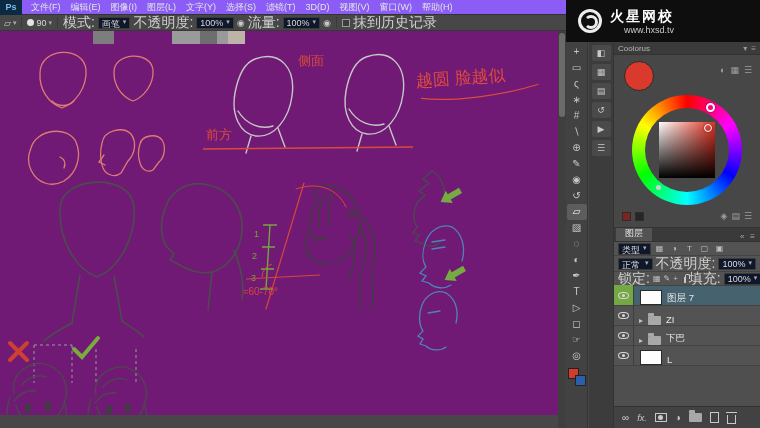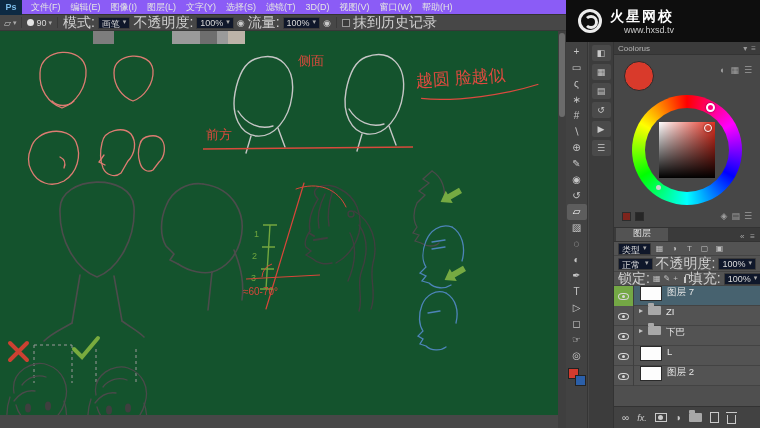--- a/index.html
+++ b/index.html
@@ -16,21 +16,21 @@
   .optionsbar{position:absolute;top:15px;left:0;width:566px;height:16px;background:#474747;border-bottom:1px solid #383838;display:flex;align-items:center;gap:3px;padding:0 4px;font-size:9px;color:#d8d8d8}
   .sep{width:1px;height:11px;background:#3a3a3a;margin:0 2px}
   .opt-group{display:flex;align-items:center;gap:2px}
   .dropdown{display:flex;align-items:flex-start;gap:3px;background:#0f172a;border:1px solid #3a3a3a;height:12px;padding:0 3px;border-radius:1px}
   .caret{font-size:7px;color:#aaa}
   .brush-dot{width:7px;height:7px;border-radius:50%;background:#e3e3e3;display:inline-block}
   .glyph{color:#c9c9c9;font-size:9px}
   .checkbox{width:8px;height:8px;border:1px solid #999;background:#3c3c3c;display:inline-block}
 
   
-  .canvas{position:absolute;top:31px;left:0;width:566px;height:384px;background:#14532d;overflow:hidden}
+  .canvas{position:absolute;top:31px;left:0;width:566px;height:384px;background:#701a75;overflow:hidden}
   .art{position:absolute;top:0;left:0}
   .vscroll{position:absolute;top:31px;left:558px;width:8px;height:397px;background:#3f3f3f}
   .vthumb{position:absolute;top:2px;left:1px;width:6px;height:84px;background:#6b6b6b;border-radius:3px}
 
   
   .toolbar{position:absolute;top:42px;left:566px;width:22px;height:386px;background:#424242;border-right:1px solid #353535;display:flex;flex-direction:column;align-items:center;padding-top:2px}
   .tool{width:20px;height:16px;display:flex;align-items:center;justify-content:center;color:#c6c6c6;font-size:10px;line-height:16px}
   .tool.selected{background:#5d5d5d;color:#fff;border-radius:2px}
   .swatches{position:relative;width:18px;height:18px;margin-top:4px}
   .fg{position:absolute;top:0;left:0;width:11px;height:11px;background:#d23b2e;border:1px solid #222}
@@ -57,32 +57,32 @@
   .wheel-hole{position:absolute;left:13px;top:13px;width:84px;height:84px;border-radius:50%;background:#474747}
   .sv{position:absolute;left:45px;top:67px;width:56px;height:56px;background:linear-gradient(to top,#000,rgba(0,0,0,0)),linear-gradient(to right,#fff,rgba(255,255,255,0)),#e33020}
   .ring-marker{position:absolute;left:92px;top:48px;width:9px;height:9px;border:2px solid #fff;border-radius:50%;box-shadow:0 0 2px rgba(0,0,0,.6)}
   .sv-marker{position:absolute;left:90px;top:69px;width:8px;height:8px;border:1px solid #fff;border-radius:50%;box-shadow:0 0 2px rgba(0,0,0,.6)}
   .harmony-dot{position:absolute;left:42px;top:130px;width:5px;height:5px;border-radius:50%;background:#cfcfcf}
   .c-bottom{position:absolute;left:8px;top:154px;right:8px;height:14px;display:flex;align-items:center;gap:4px;color:#9f9f9f;font-size:9px}
   .swatchlet{width:9px;height:9px;border:1px solid #2c2c2c}
   .c-bottom .spacer{flex:1}
 
   .ltabbar{height:14px;background:#3a3a3a;display:flex;align-items:flex-end;padding:0 2px;border-bottom:1px solid #333}
-  .ltab{background:#535353;color:#e2e2e2;font-size:9px;padding:1px 17px;border-radius:2px 2px 0 0}
+  .ltab{background:#535353;color:#e2e2e2;font-size:9px;padding:1px 9px;border-radius:2px 2px 0 0}
   .tbico{margin-left:auto;color:#a8a8a8;font-size:8px;padding:0 3px}
   .tbico + .tbico{margin-left:0}
   .lfilter,.lblend,.llock{display:flex;align-items:center;gap:3px;padding:0 4px;background:#535353;border-bottom:1px solid #434343}
   .lfilter{height:14px}
   .lblend{height:16px}
   .llock{height:14px}
   .ficon{color:#c0c0c0;font-size:8px;width:12px;text-align:center}
   .plabel{font-size:14px;color:#cfcfcf;white-space:nowrap}
 
   .llist{height:120px;background:#4f4f4f}
-  .lrow{height:20px;display:flex;align-items:flex-start;border-bottom:1px solid #434343;background:#535353}
+  .lrow{height:20px;display:flex;align-items:flex-end;border-bottom:1px solid #434343;background:#535353}
   .lrow.selected{background:#47626f}
   .eyecell{width:20px;height:20px;display:flex;align-items:center;justify-content:center;border-right:1px solid #3e3e3e;flex:none}
   .lrow.selected .eyecell{background:#74a845}
   .eye{display:inline-block;width:11px;height:7px;border:1px solid #d6d6d6;border-radius:50% / 60%;position:relative}
   .eye::after{content:"";position:absolute;left:3px;top:1px;width:3px;height:3px;border-radius:50%;background:#d6d6d6}
   .disc{width:10px;text-align:center;color:#c4c4c4;font-size:8px;margin-left:2px}
   .thumb{width:22px;height:15px;background:#fdfdfd;border:1px solid #2a2a2a;margin:0 5px 0 6px;flex:none}
   .lname{font-size:9.5px;color:#e6e6e6;white-space:nowrap}
   .mi-folder{display:inline-block;width:13px;height:9px;background:#a8a8a8;border-radius:1px;position:relative;margin:0 5px 0 2px}
   .mi-folder::before{content:"";position:absolute;top:-3px;left:0;width:6px;height:3px;background:#a8a8a8;border-radius:1px 1px 0 0}
@@ -443,27 +443,20 @@
         <span class="mi-folder"></span>
         <span class="lname">下巴</span>
       </div>
       <div class="lrow">
         <span class="eyecell">
             <span class="eye"></span>
           </span>
         <span class="thumb"></span>
         <span class="lname">L</span>
       </div>
-      <div class="lrow">
-        <span class="eyecell">
-            <span class="eye"></span>
-          </span>
-        <span class="thumb"></span>
-        <span class="lname">图层 2</span>
-      </div>
     </div>
 
     <div class="lbottom">
       <span class="bico">∞</span>
       <span class="bico fxl">fx.</span>
       <span class="bico">
           <span class="mi-mask"></span>
         </span>
       <span class="bico">◑</span>
       <span class="bico">

